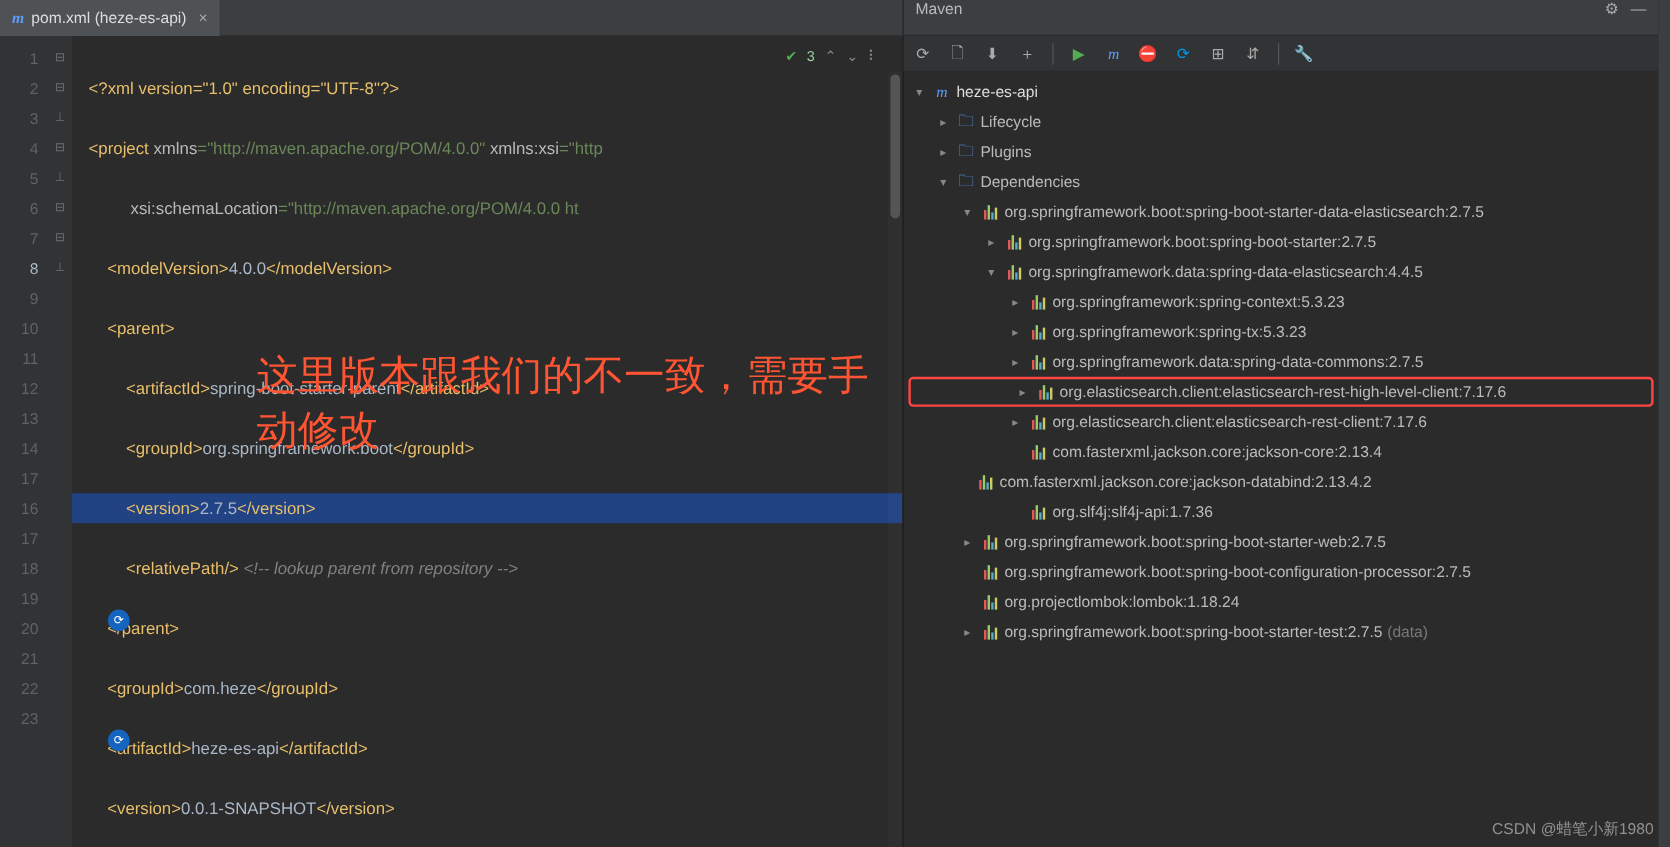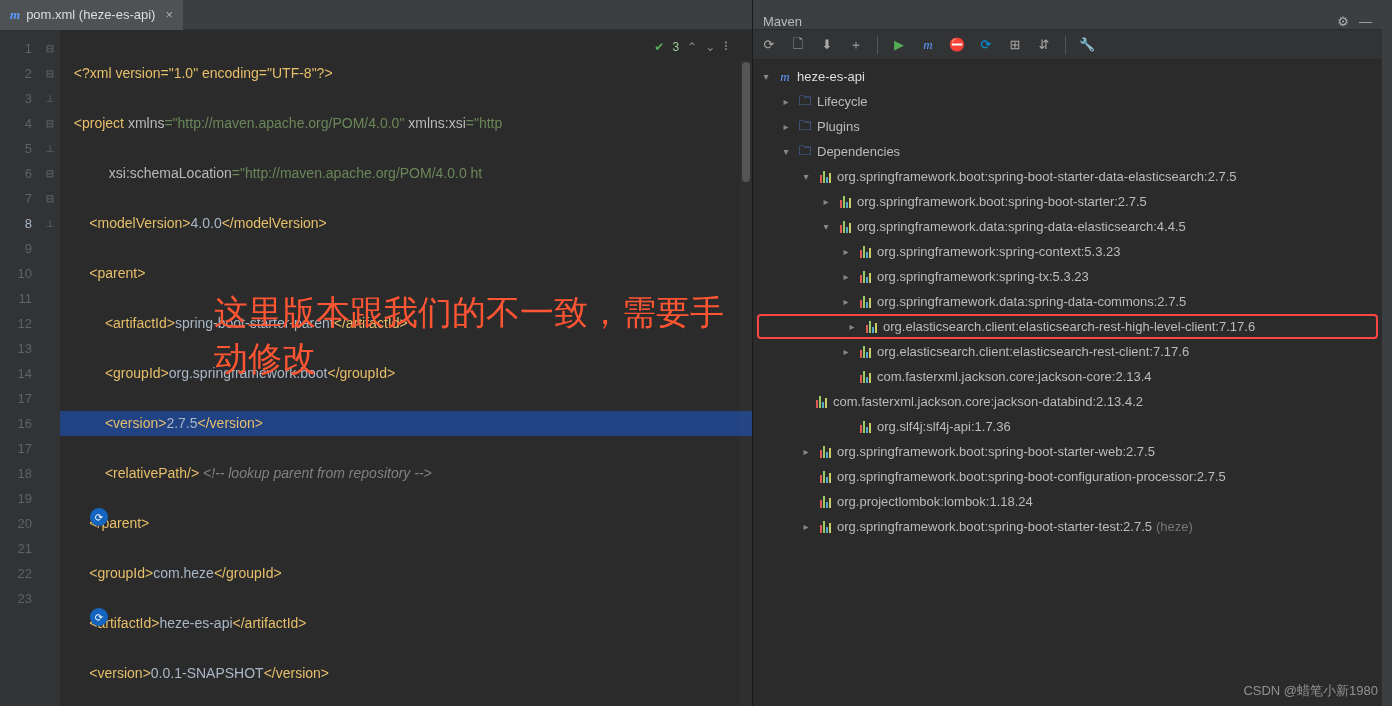--- a/index.html
+++ b/index.html
@@ -25,21 +25,21 @@
 .t-cmt { color:#808080;font-style:italic; }
 .annotation { position:absolute; top:290px; left:214px; color:#ff5533; font-size:34px; font-family:"Microsoft YaHei",sans-serif; font-weight:500; pointer-events:none; z-index:5; }
 .scrollbar-v { position:absolute; right:0; top:30px; bottom:0; width:12px; background:rgba(255,255,255,.02); }
 .thumb { width:8px; margin:0 auto; height:120px; background:#555; border-radius:4px; margin-top:2px; }
 .inspect-bar { position:absolute; top:40px; right:20px; display:flex; gap:8px; align-items:center; font-size:12px; color:#9c9; }
 .inspect-bar .check { color:#5a5; }
 .run-ic { position:absolute; left:30px; width:18px; height:18px; border-radius:50%; background:#1565c0; color:white; font-size:10px; display:flex; align-items:center; justify-content:center; }
 
 
 .maven-pane { flex:1; background:#2b2b2b; display:flex; flex-direction:column; border-left:1px solid #1a1a1a; }
-.mv-title { height:30px; background:#3c3f41; display:flex; align-items:flex-end; padding:0 10px; color:#bbb; border-bottom:1px solid #2a2a2a; }
+.mv-title { height:30px; background:#3c3f41; display:flex; align-items:flex-start; padding:0 10px; color:#bbb; border-bottom:1px solid #2a2a2a; }
 .mv-title .sp { flex:1; }
 .mv-title .ic { color:#aaa; margin-left:10px; cursor:pointer; }
 .mv-toolbar { height:30px; background:#313335; display:flex; align-items:center; padding:0 8px; gap:13px; color:#aaa; border-bottom:1px solid #2a2a2a; }
 .mv-toolbar .ic { cursor:pointer; width:16px; text-align:center; }
 .mv-toolbar .sep { width:1px; height:18px; background:#555; }
 .mv-tree { flex:1; overflow:auto; padding:4px 0; }
 .node { display:flex; align-items:center; height:25px; padding-right:8px; gap:4px; white-space:nowrap; color:#bbb; cursor:pointer; }
 .node.hl { border:2px solid #f44; border-radius:4px; margin:0 4px; }
 .arrow { width:14px; text-align:center; color:#888; font-size:10px; }
 .arrow.open::before { content:"▾"; }
@@ -378,20 +378,20 @@
           <span class="arrow closed"></span>
           <span class="n-ic">
             <span class="bars">
               <span></span>
               <span></span>
               <span></span>
               <span></span>
             </span>
           </span>
           <span>org.springframework.boot:spring-boot-starter-test:2.7.5</span>
-          <span class="dim"> (heze)</span>
+          <span class="dim"> (data)</span>
         </div>
     </div>
   </div>
   <div class="right-strip"></div>
 </div>
 
 <div class="watermark">CSDN @蜡笔小新1980</div>
 
 </body></html>

